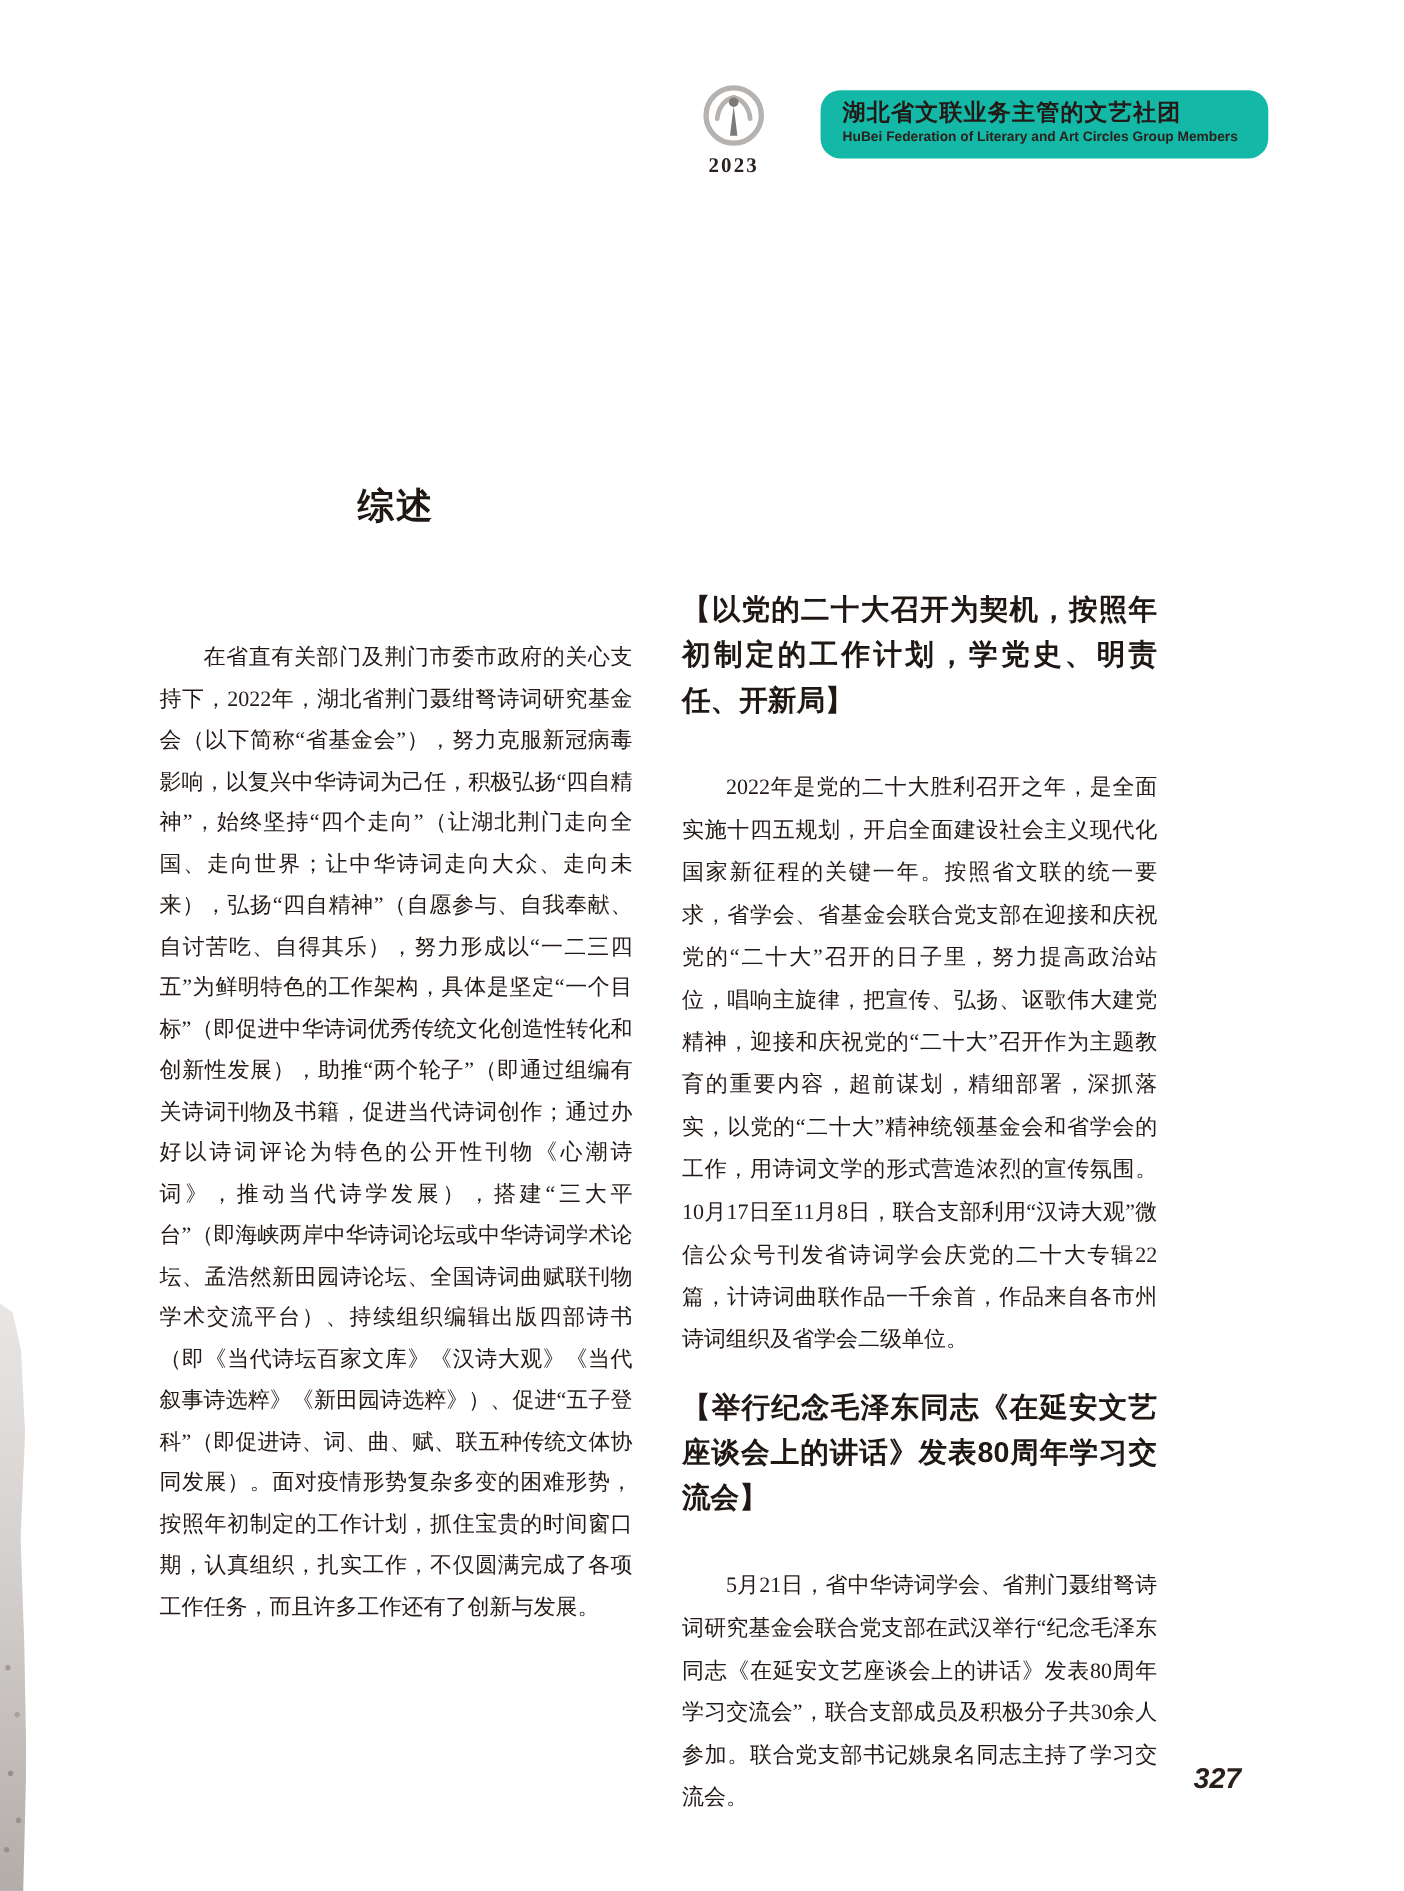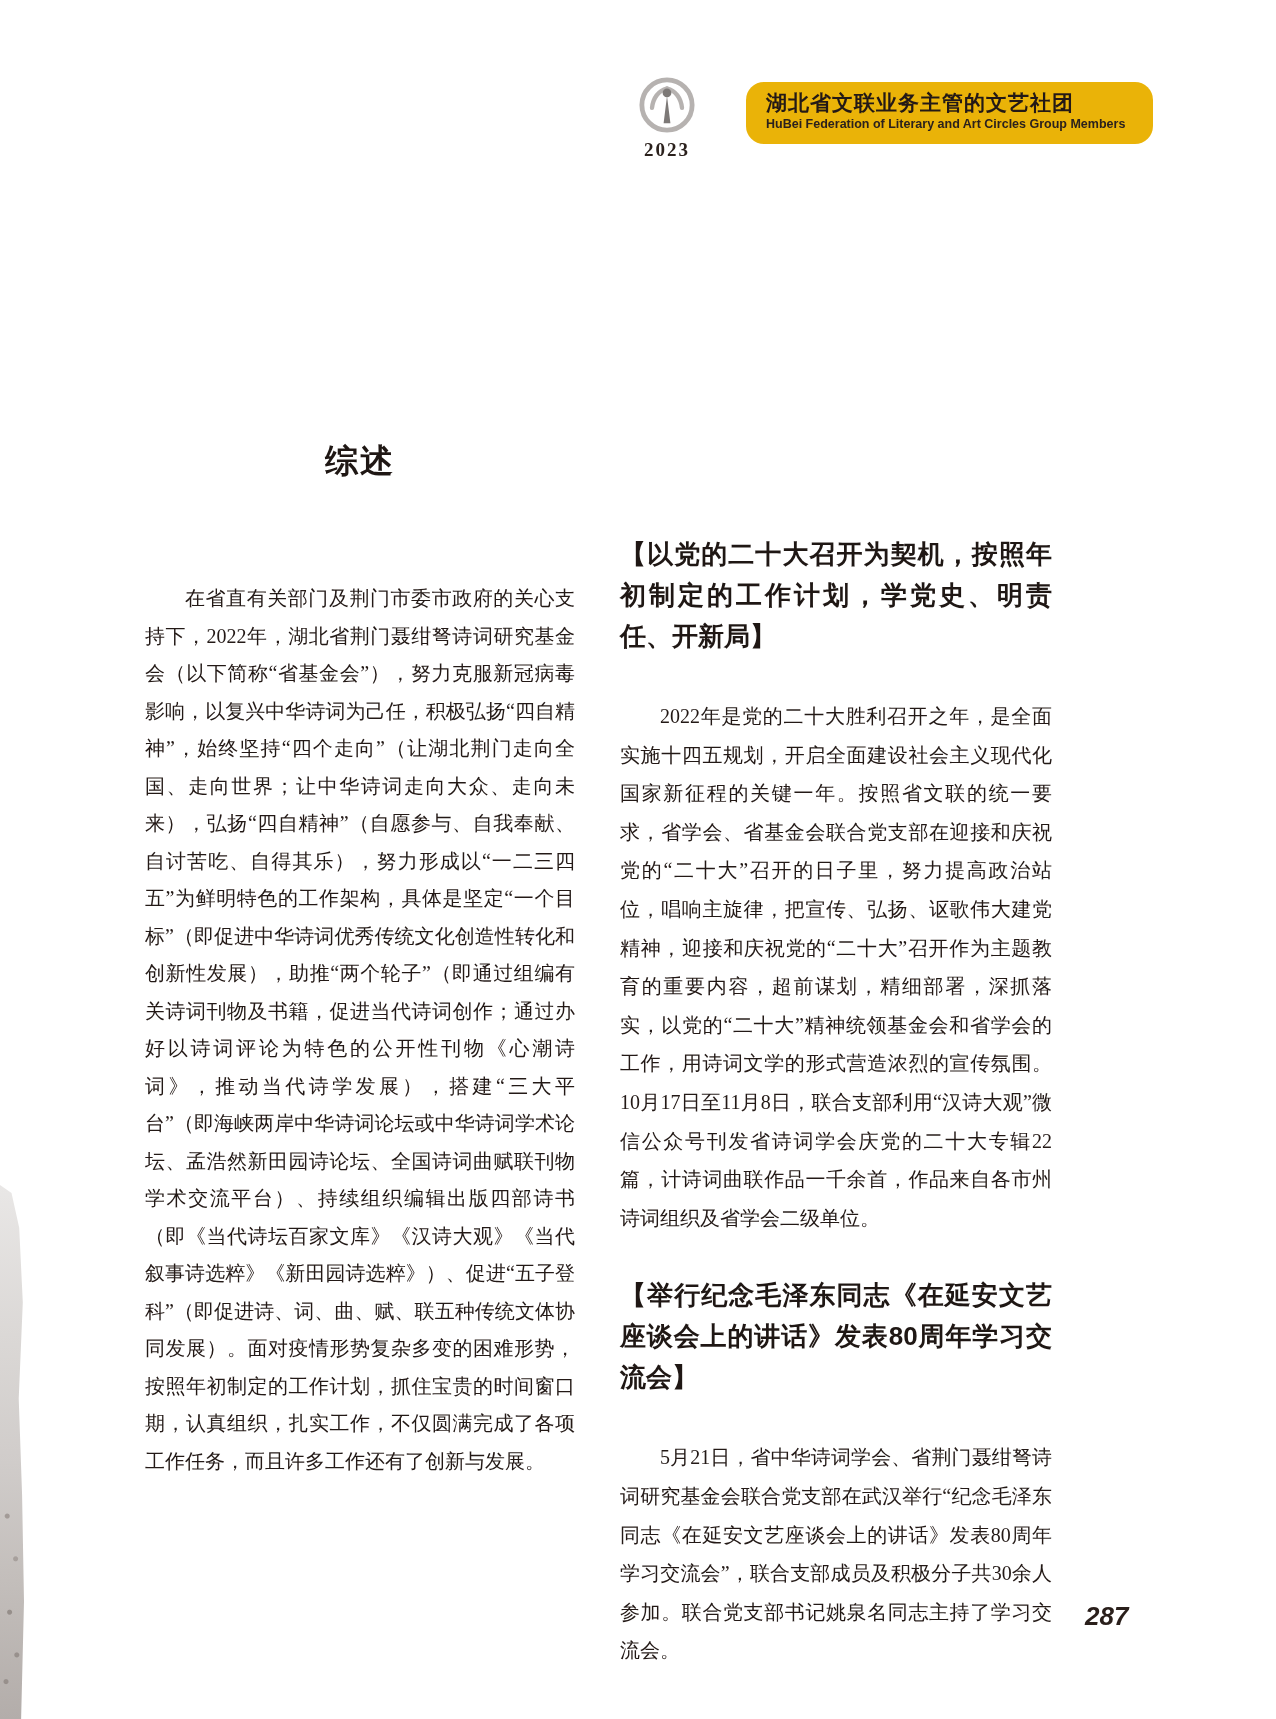--- a/index.html
+++ b/index.html
@@ -30,21 +30,21 @@
     font-size: 19px;
     letter-spacing: 2px;
     color: #2b211d;
   }
   .badge {
     position: absolute;
     left: 746px;
     top: 82px;
     width: 407px;
     height: 62px;
-    background: #eab308;
+    background: #14b8a6;
     border-radius: 18px;
     padding: 9px 0 0 20px;
   }
   .badge-cn {
     font-family: "Liberation Sans", "DejaVu Sans", sans-serif;
     font-weight: bold;
     font-size: 21px;
     letter-spacing: 1px;
     color: #231916;
     line-height: 1.1;
@@ -102,21 +102,21 @@
   .entry-title {
     font-family: "Liberation Sans", "DejaVu Sans", sans-serif;
     font-weight: bold;
     font-size: 26px;
     line-height: 41px;
     text-align: justify;
     text-justify: inter-ideograph;
     color: #1f1714;
   }
   .entry-title.first { margin-top: 96px; }
-  .entry-title.second { margin-top: 38px; }
+  .entry-title.second { margin-top: 22px; }
   .col-right .body-text { line-height: 38.6px; margin-top: 40px; }
 
   
   .page-number {
     position: absolute;
     left: 1085px;
     top: 1601px;
     font-family: "Liberation Sans", "DejaVu Sans", sans-serif;
     font-weight: bold;
     font-style: italic;
@@ -171,15 +171,15 @@
 
     <h3 class="entry-title first">【以党的二十大召开为契机，按照年初制定的工作计划，学党史、明责任、开新局】</h3>
     <p class="body-text">2022年是党的二十大胜利召开之年，是全面实施十四五规划，开启全面建设社会主义现代化国家新征程的关键一年。按照省文联的统一要求，省学会、省基金会联合党支部在迎接和庆祝党的“二十大”召开的日子里，努力提高政治站位，唱响主旋律，把宣传、弘扬、讴歌伟大建党精神，迎接和庆祝党的“二十大”召开作为主题教育的重要内容，超前谋划，精细部署，深抓落实，以党的“二十大”精神统领基金会和省学会的工作，用诗词文学的形式营造浓烈的宣传氛围。10月17日至11月8日，联合支部利用“汉诗大观”微信公众号刊发省诗词学会庆党的二十大专辑22篇，计诗词曲联作品一千余首，作品来自各市州诗词组织及省学会二级单位。</p>
 
     <h3 class="entry-title second">【举行纪念毛泽东同志《在延安文艺座谈会上的讲话》发表80周年学习交流会】</h3>
     <p class="body-text">5月21日，省中华诗词学会、省荆门聂绀弩诗词研究基金会联合党支部在武汉举行“纪念毛泽东同志《在延安文艺座谈会上的讲话》发表80周年学习交流会”，联合支部成员及积极分子共30余人参加。联合党支部书记姚泉名同志主持了学习交流会。</p>
   </section>
 
   <div class="edge-art"></div>
 
-  <div class="page-number">287</div>
+  <div class="page-number">327</div>
 
 </div>
 
 </body></html>

